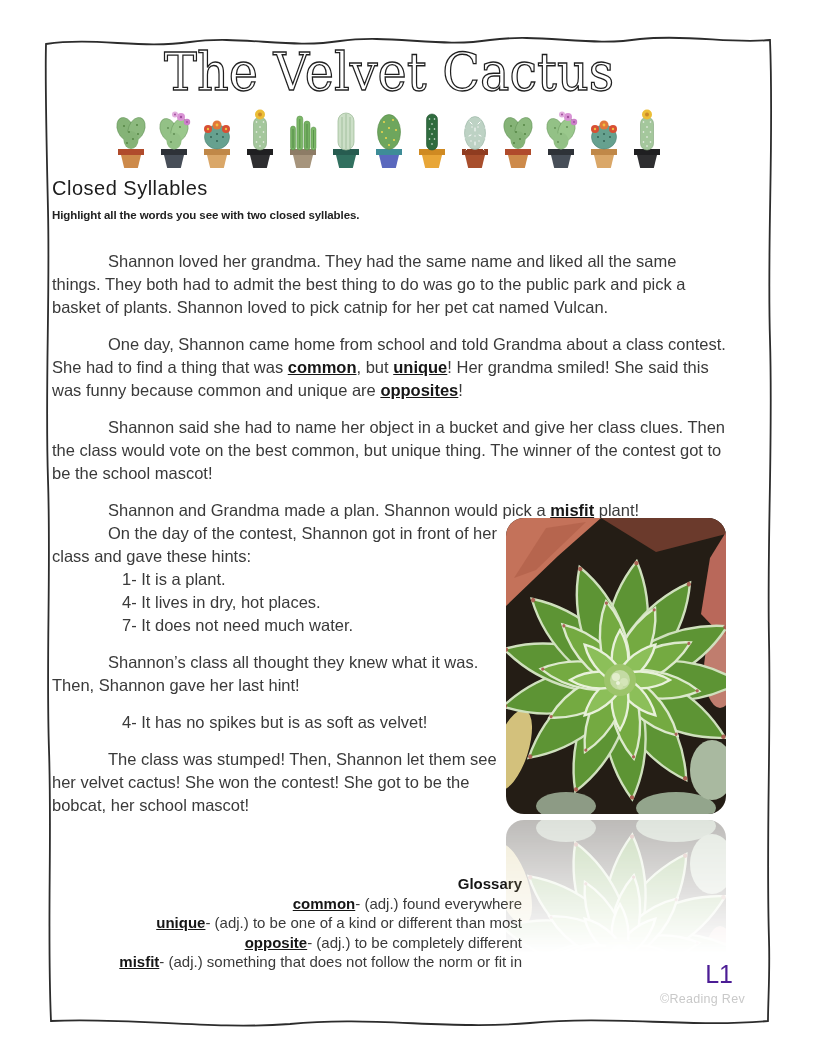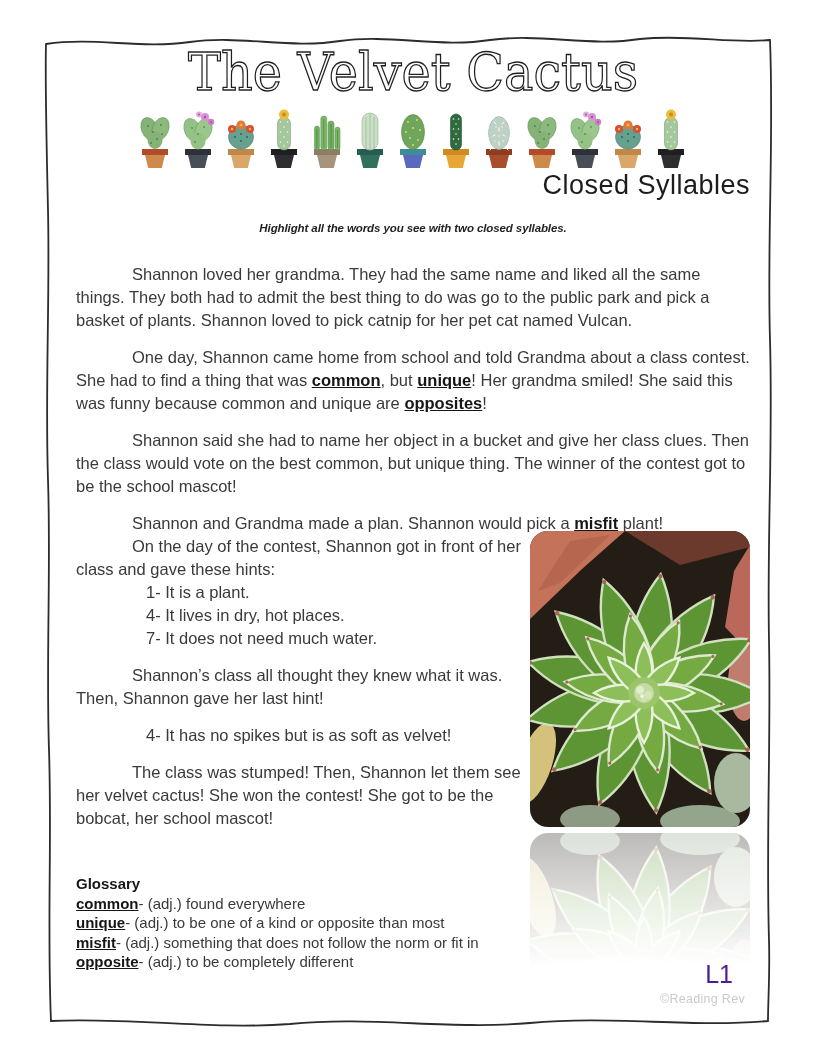--- a/index.html
+++ b/index.html
@@ -1,44 +1,44 @@
 <!DOCTYPE html>
 <html><head>
 <meta charset="utf-8">
 <style>
   html,body{margin:0;padding:0;}
   body{
     width:816px;height:1056px;background:#ffffff;position:relative;overflow:hidden;
     font-family:"Liberation Sans",sans-serif;color:#3a3a3a;
   }
   .border-svg{position:absolute;left:0;top:0;width:816px;height:1056px;pointer-events:none;}
-  .content{position:absolute;left:76px;top:42px;width:674px;}
+  .content{position:absolute;left:52px;top:42px;width:674px;}
   .title-svg{display:block;margin:4px auto 0;}
   .cactus-row{display:flex;justify-content:center;align-items:flex-end;gap:3px;margin-top:2px;height:66px;}
   .cactus{width:40px;height:66px;flex:0 0 auto;}
   .heading{
-    text-align:right;font-size:27px;letter-spacing:.5px;color:#1c1c1c;
-    font-weight:400;
+    text-align:left;font-size:20px;letter-spacing:.5px;color:#1c1c1c;
+    margin-top:7px;font-weight:400;
   }
   .subtitle{
-    text-align:center;font-size:11.5px;font-weight:bold;color:#222;margin-top:21px;letter-spacing:-.1px;font-style:italic;
+    text-align:left;font-size:11.5px;font-weight:bold;color:#222;margin-top:9px;letter-spacing:-.1px;
   }
   .story{margin-top:29px;font-size:16.5px;line-height:23px;}
   .story p{margin:14px 0 0;text-indent:56px;}
   .story p:first-child{margin-top:0;}
   b{color:#161616;text-decoration:underline;}
   .hints{margin:0;padding:0 0 0 70px;list-style:none;line-height:23px;}
   .columns{display:flex;margin-top:0;}
   .col-left{width:452px;}
   .col-right{margin-left:auto;width:220px;margin-top:-4px;}
   .photo{
     width:220px;height:296px;border-radius:18px;overflow:hidden;display:block;
     -webkit-box-reflect: below 6px linear-gradient(to bottom, rgba(0,0,0,0) 55%, rgba(0,0,0,0.30) 100%);
   }
-  .glossary{margin-top:44px;width:470px;font-size:15px;line-height:19.5px;}
+  .glossary{margin-top:57px;width:470px;font-size:15px;line-height:19.5px;text-align:right;}
   .glossary-heading{font-weight:bold;color:#161616;}
   .level-badge{position:absolute;right:83px;top:960px;font-size:25px;color:#4c1d95;}
   .credit{position:absolute;right:71px;top:992px;font-size:12.5px;color:#c9c9c9;letter-spacing:.3px;}
   .defs-hidden{position:absolute;width:0;height:0;overflow:hidden;}
 </style>
 </head>
 <body>
 
 <svg class="border-svg" viewBox="0 0 816 1056">
   <path d="M46,44 C95,37 140,49 190,42 C240,35 290,49 340,41 C390,34 440,48 490,40 C540,33 590,47 640,39 C690,34 730,44 770,40
@@ -366,21 +366,21 @@
             <circle cx="0" cy="6" r="3" fill="#cfe2b0"></circle>
               <circle cx="-2" cy="3" r="2" fill="#eaf2da"></circle>
           </g>
         </svg>
       </div>
     </div>
 
     <div class="glossary">
       <div class="glossary-heading">Glossary</div>
       <div><b>common</b><span>- (adj.) found everywhere</span></div>
-      <div><b>unique</b><span>- (adj.) to be one of a kind or opposite than most</span></div>
+      <div><b>unique</b><span>- (adj.) to be one of a kind or different than most</span></div>
+      <div><b>opposite</b><span>- (adj.) to be completely different</span></div>
       <div><b>misfit</b><span>- (adj.) something that does not follow the norm or fit in</span></div>
-      <div><b>opposite</b><span>- (adj.) to be completely different</span></div>
     </div>
   </div>
 </div>
 
 <div class="level-badge">L1</div>
 <div class="credit">©Reading Rev</div>
 
 </body></html>

